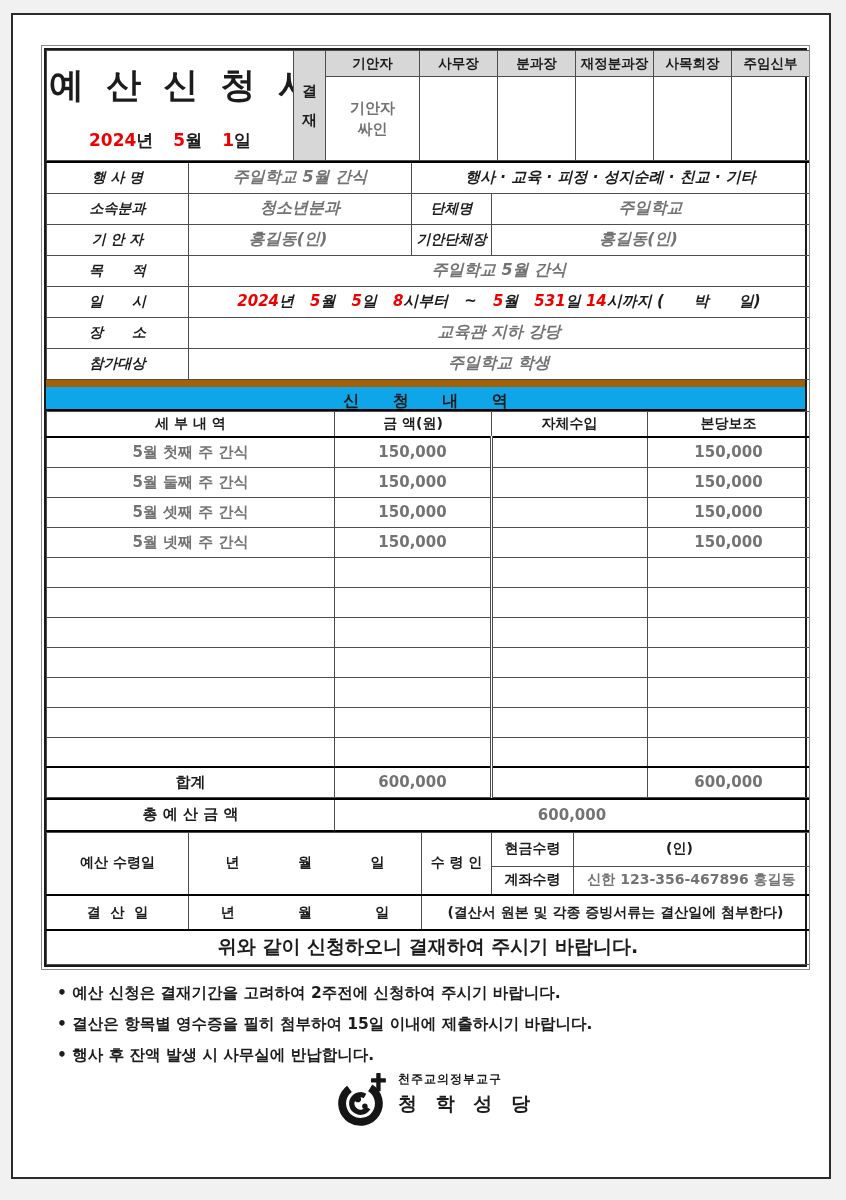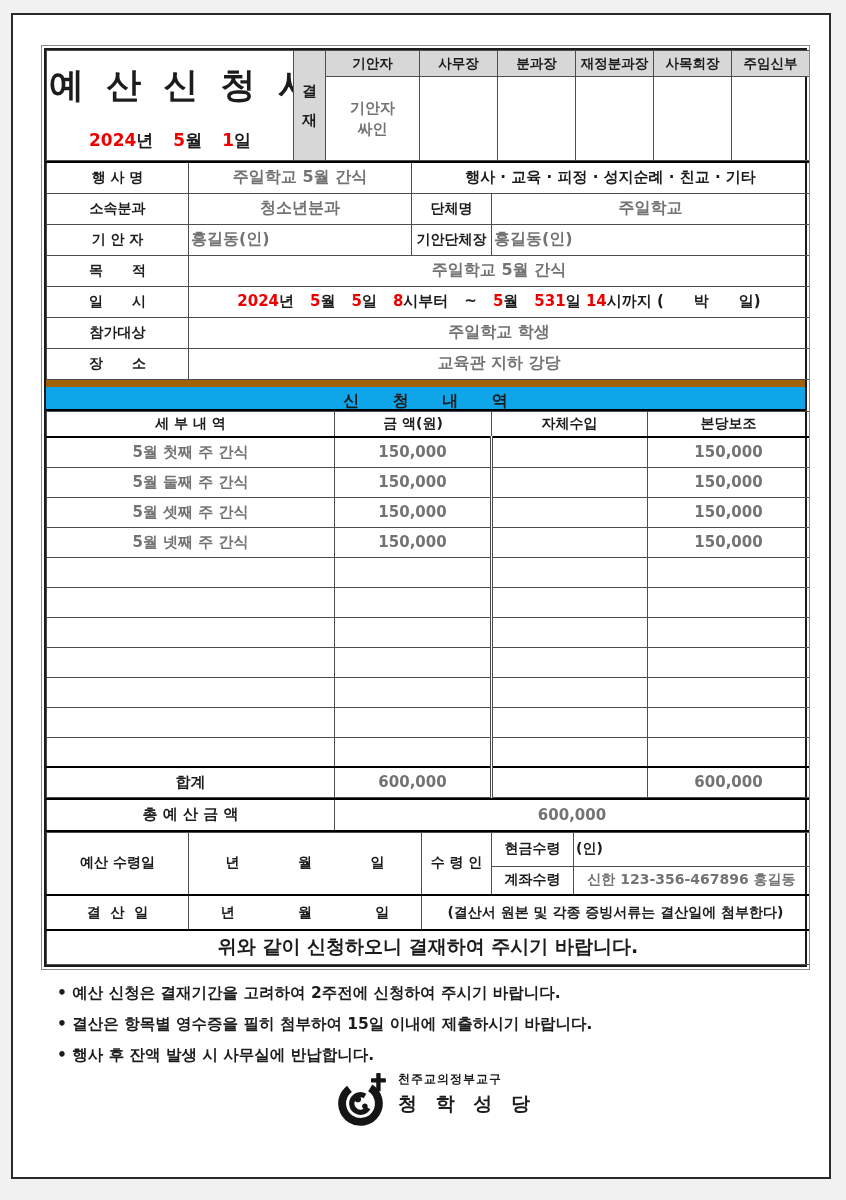--- a/index.html
+++ b/index.html
@@ -28,36 +28,36 @@
     border: 1px solid #4d4d4d;
     text-align: center; vertical-align: middle;
     font-size: 14px; overflow: hidden; padding: 0 2px;
   }
   .pre { white-space: pre; }
   .red { color: #737373; }
   .gray { background: #d7d7d7; }
   .thick-t { border-top: 2px solid #000; }
   .v15 { font-size: 15px; }
   .v16 { font-size: 16px; }
-  .right { text-align: left; padding-right: 26px; }
+  .right { text-align: center; padding-right: 26px; }
 
   
   .title-cell { vertical-align: middle; }
   .doc-title { font-size: 35px; letter-spacing: 5px; white-space: pre; margin-top: 2px; }
   .doc-date { margin-top: 20px; font-size: 17px; }
   .doc-date .num { color: #ee0000; }
   .doc-date .u { margin-right: 20px; }
   .doc-date .u:last-child { margin-right: 0; }
   .stamp-label div { width: 15px; margin: 0 auto; word-break: break-all; line-height: 1.9; font-size: 15px; }
   .appr-head { font-size: 13.5px; height: 26px; }
   .sig-cell { height: 84px; }
   .sig-inner { width: 3.4em; margin: 0 auto; font-size: 15px; line-height: 1.35; }
 
   
-  .info-table td { height: 31px; }
+  .info-table td { height: 31px; font-style: italic; }
   .info-table .lbl { font-size: 14px; }
   .dt-cell .num { color: #ee0000; }
   .dt-cell span.u { margin-right: 16px; }
   .dt-cell .stay { margin: 0 30px; }
 
   
   .band {
     height: 31px; line-height: 27px;
     background: #0ea5e9;
     border-top: 7px solid #a16207; border-bottom: 2px solid #000;
@@ -164,26 +164,26 @@
         <td class="lbl pre">목      적</td>
         <td colspan="3" class="red v16">주일학교 5월 간식</td>
       </tr>
       <tr>
         <td class="lbl pre">일      시</td>
         <td colspan="3" class="dt-cell v15">
           <span class="num">2024</span><span class="u">년</span><span class="num">5</span><span class="u">월</span><span class="num">5</span><span class="u">일</span><span class="num">8</span><span class="u">시부터</span><span class="u">~</span><span class="num">5</span><span class="u">월</span><span class="num">531</span><span>일</span> <span class="num">14</span><span>시까지 (</span><span class="stay">박</span><span>일)</span>
         </td>
       </tr>
       <tr>
+        <td class="lbl pre">장      소</td>
+        <td colspan="3" class="red v16">교육관 지하 강당</td>
+      </tr>
+      <tr>
         <td class="lbl pre">참가대상</td>
         <td colspan="3" class="red v16">주일학교 학생</td>
-      </tr>
-      <tr>
-        <td class="lbl pre">장      소</td>
-        <td colspan="3" class="red v16">교육관 지하 강당</td>
       </tr>
     </tbody>
       </table>
 
     <div class="band">신      청      내      역</div>
 
     <table class="detail-table">
       <colgroup>
         <col style="width:288px">
           <col style="width:157px">

